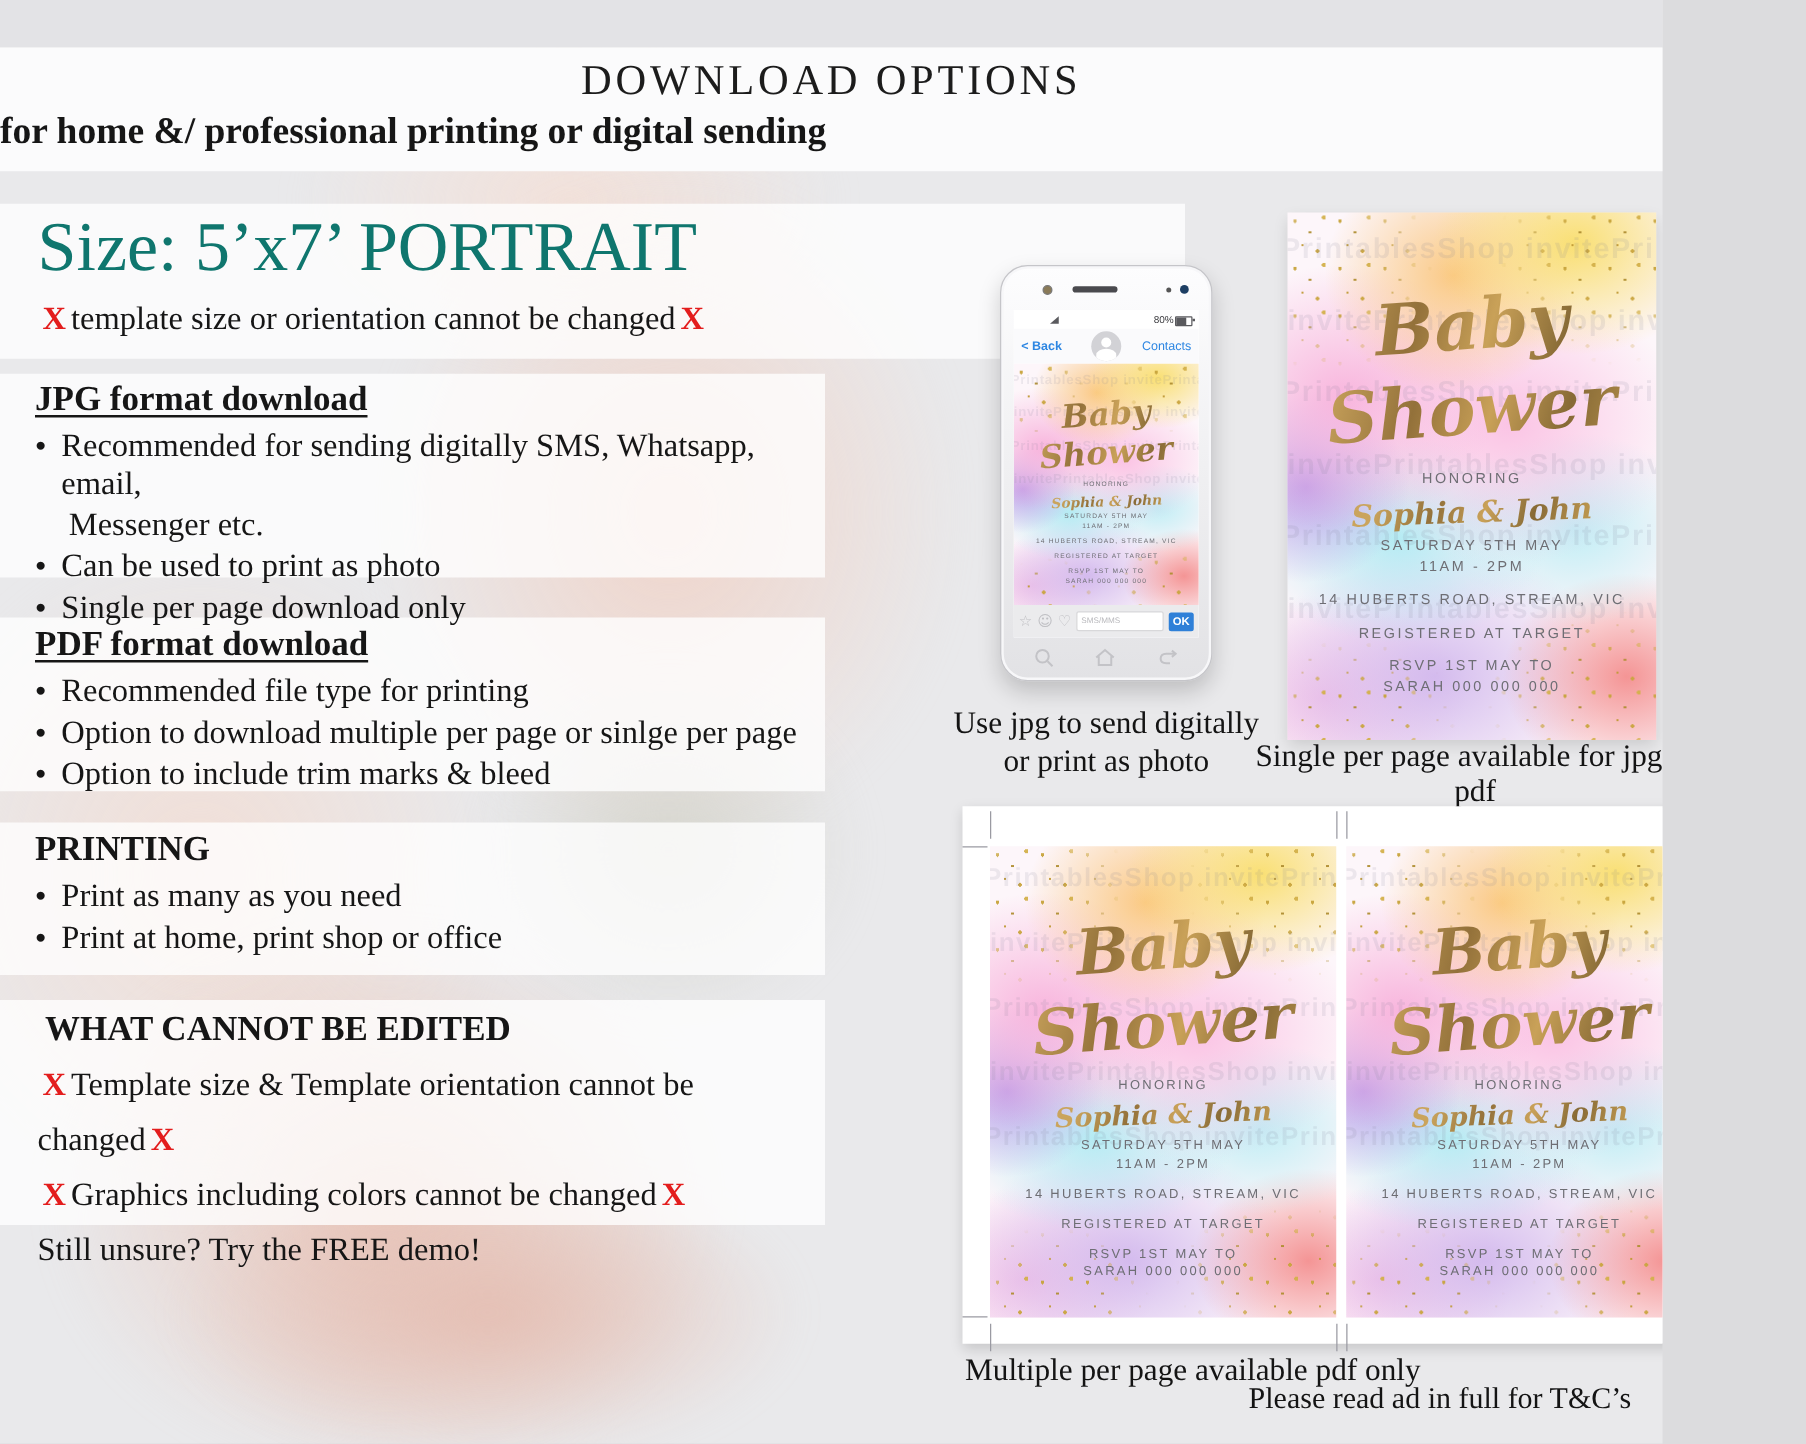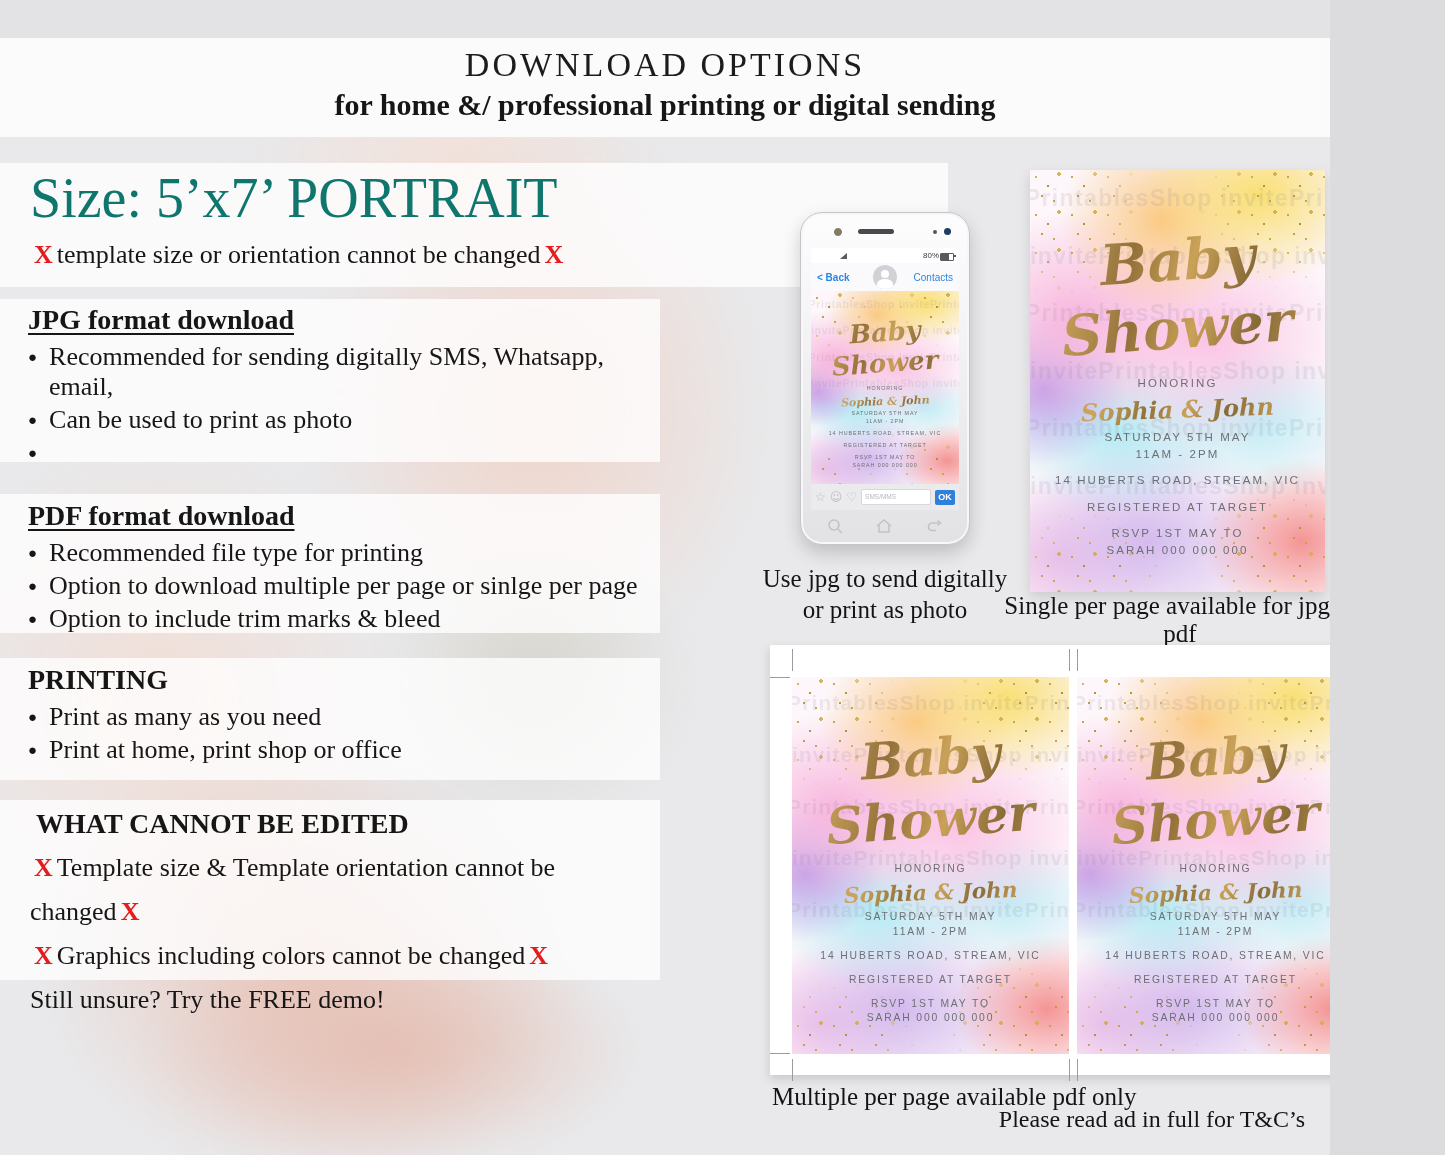--- a/index.html
+++ b/index.html
@@ -17,21 +17,21 @@
   .band{position:absolute;left:0;background:rgba(255,255,255,.78);}
   .band-top{top:0;height:38px;width:1445px;background:#e3e3e6;}
   .band-header{top:38px;height:99px;width:1445px;background:#fbfbfc;}
   .band-size{top:163px;height:124px;width:948px;}
   .band-jpg{top:299px;height:163px;width:660px;}
   .band-pdf{top:494px;height:139px;width:660px;}
   .band-print{top:658px;height:122px;width:660px;}
   .band-cannot{top:800px;height:180px;width:660px;}
   
   .h1{position:absolute;left:0;right:0;top:46px;text-align:center;font-size:34px;letter-spacing:3px;color:#1c1c1c;}
-  .h2{position:absolute;left:0;right:0;top:88px;text-align:center;font-size:30px;font-weight:bold;}
+  .h2{position:absolute;left:0;right:0;top:88px;font-size:30px;font-weight:bold;}
   .size-h{position:absolute;left:30px;top:166px;font-size:56px;color:#0f766e;}
   .size-note{position:absolute;left:30px;top:240px;font-size:26px;}
   .xr{color:#e31d1d;font-weight:bold;padding:0 4px;}
   .sec{position:absolute;width:640px;}
   .sec h3{margin:0 0 6px;font-size:28px;font-weight:bold;text-decoration:underline;text-underline-offset:4px;}
   .sec h3.nound{text-decoration:none;}
   .sec .li{display:flex;gap:12px;font-size:26px;line-height:30px;margin:3px 0;}
   .sec .li .dot{font-size:15px;line-height:30px;}
   .sec .li.wrap{padding-left:27px;}
   .sec-jpg{left:28px;top:304px;}
@@ -150,26 +150,30 @@
 
   <div class="size-h">Size: 5’x7’ PORTRAIT</div>
   <div class="size-note"><span class="xr">X</span><span>template size or orientation cannot be changed</span><span class="xr">X</span></div>
 
   <div class="sec sec-jpg">
     <h3>JPG format download</h3>
     <div class="li">
         <span class="dot">●</span>
         <span>Recommended for sending digitally SMS, Whatsapp, email,</span>
       </div>
+    <div class="li wrap">
+        <span>Messenger etc.</span>
+      </div>
     <div class="li">
         <span class="dot">●</span>
         <span>Can be used to print as photo</span>
       </div>
     <div class="li">
         <span class="dot">●</span>
+        <span>Single per page download only</span>
       </div>
   </div>
 
   <div class="sec sec-pdf">
     <h3>PDF format download</h3>
     <div class="li">
         <span class="dot">●</span>
         <span>Recommended file type for printing</span>
       </div>
     <div class="li">

